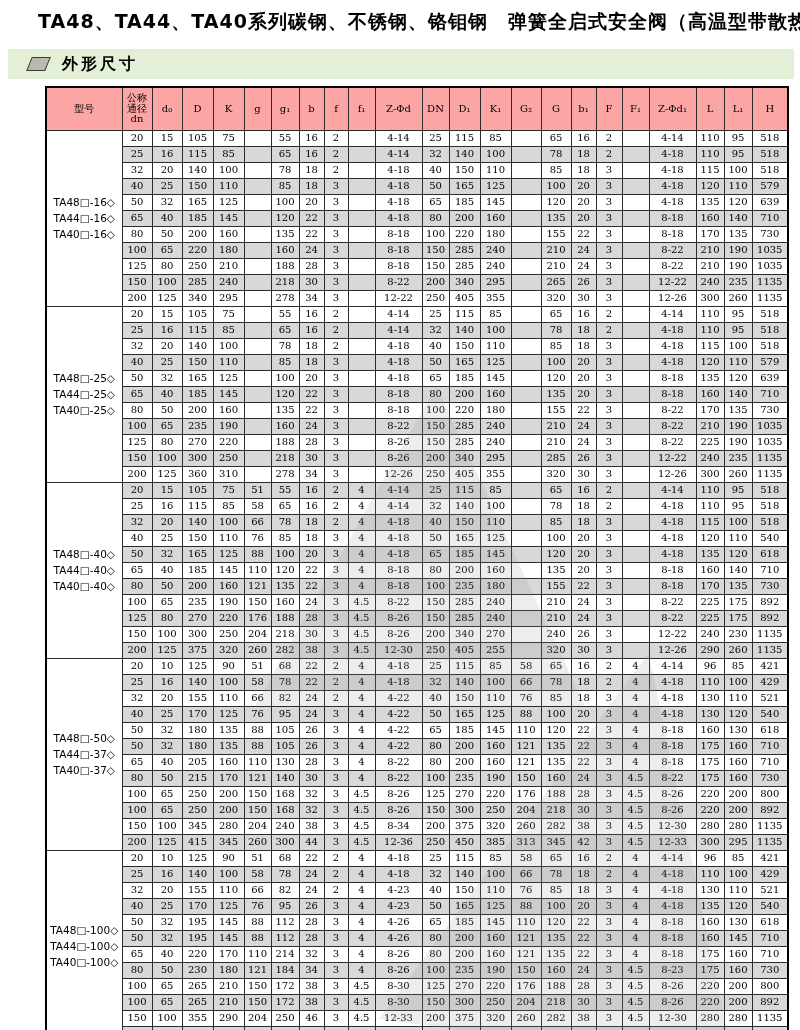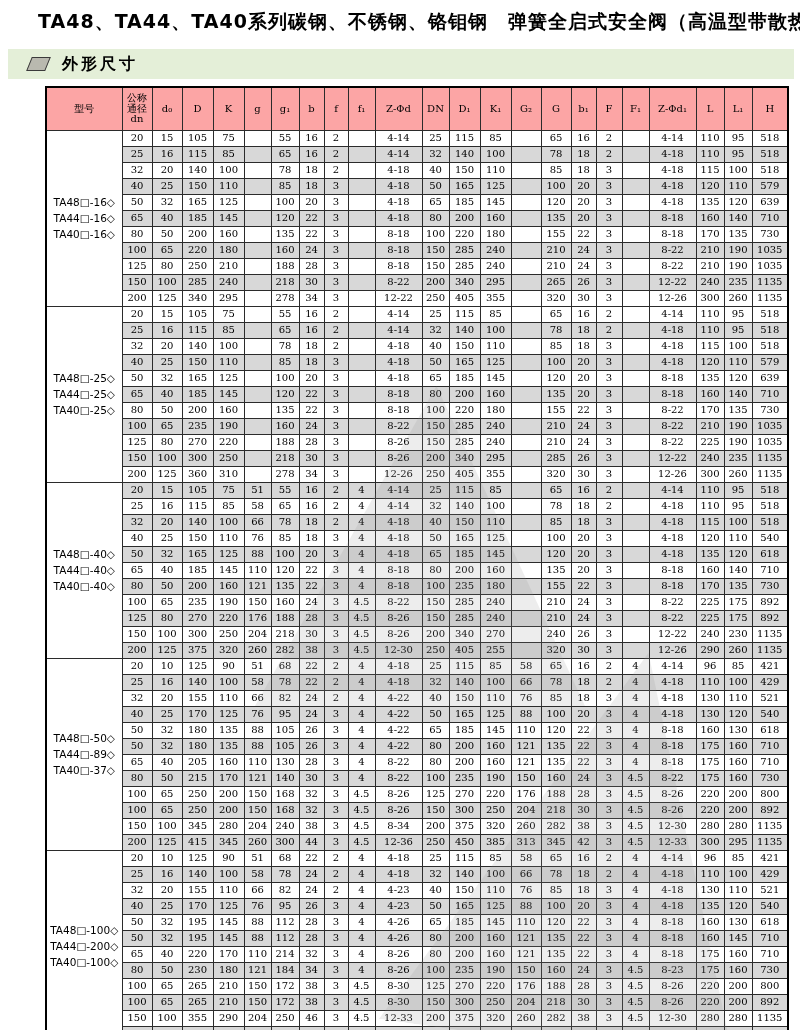--- a/index.html
+++ b/index.html
@@ -954,21 +954,21 @@
           <td>3</td>
           <td></td>
           <td>12-26</td>
           <td>290</td>
           <td>260</td>
           <td>1135</td>
         </tr>
         <tr class="group-start">
           <td class="model-cell" rowspan="12">
             <div>TA48□-50◇</div>
-            <div>TA44□-89◇</div>
+            <div>TA44□-37◇</div>
             <div>TA40□-37◇</div>
           </td>
           <td>20</td>
           <td>10</td>
           <td>125</td>
           <td>90</td>
           <td>51</td>
           <td>68</td>
           <td>22</td>
           <td>2</td>
@@ -1247,21 +1247,21 @@
           <td>3</td>
           <td>4.5</td>
           <td>12-33</td>
           <td>300</td>
           <td>295</td>
           <td>1135</td>
         </tr>
         <tr class="group-start">
           <td class="model-cell" rowspan="12">
             <div>TA48□-100◇</div>
-            <div>TA44□-200◇</div>
+            <div>TA44□-100◇</div>
             <div>TA40□-100◇</div>
           </td>
           <td>20</td>
           <td>10</td>
           <td>125</td>
           <td>90</td>
           <td>51</td>
           <td>68</td>
           <td>22</td>
           <td>2</td>

